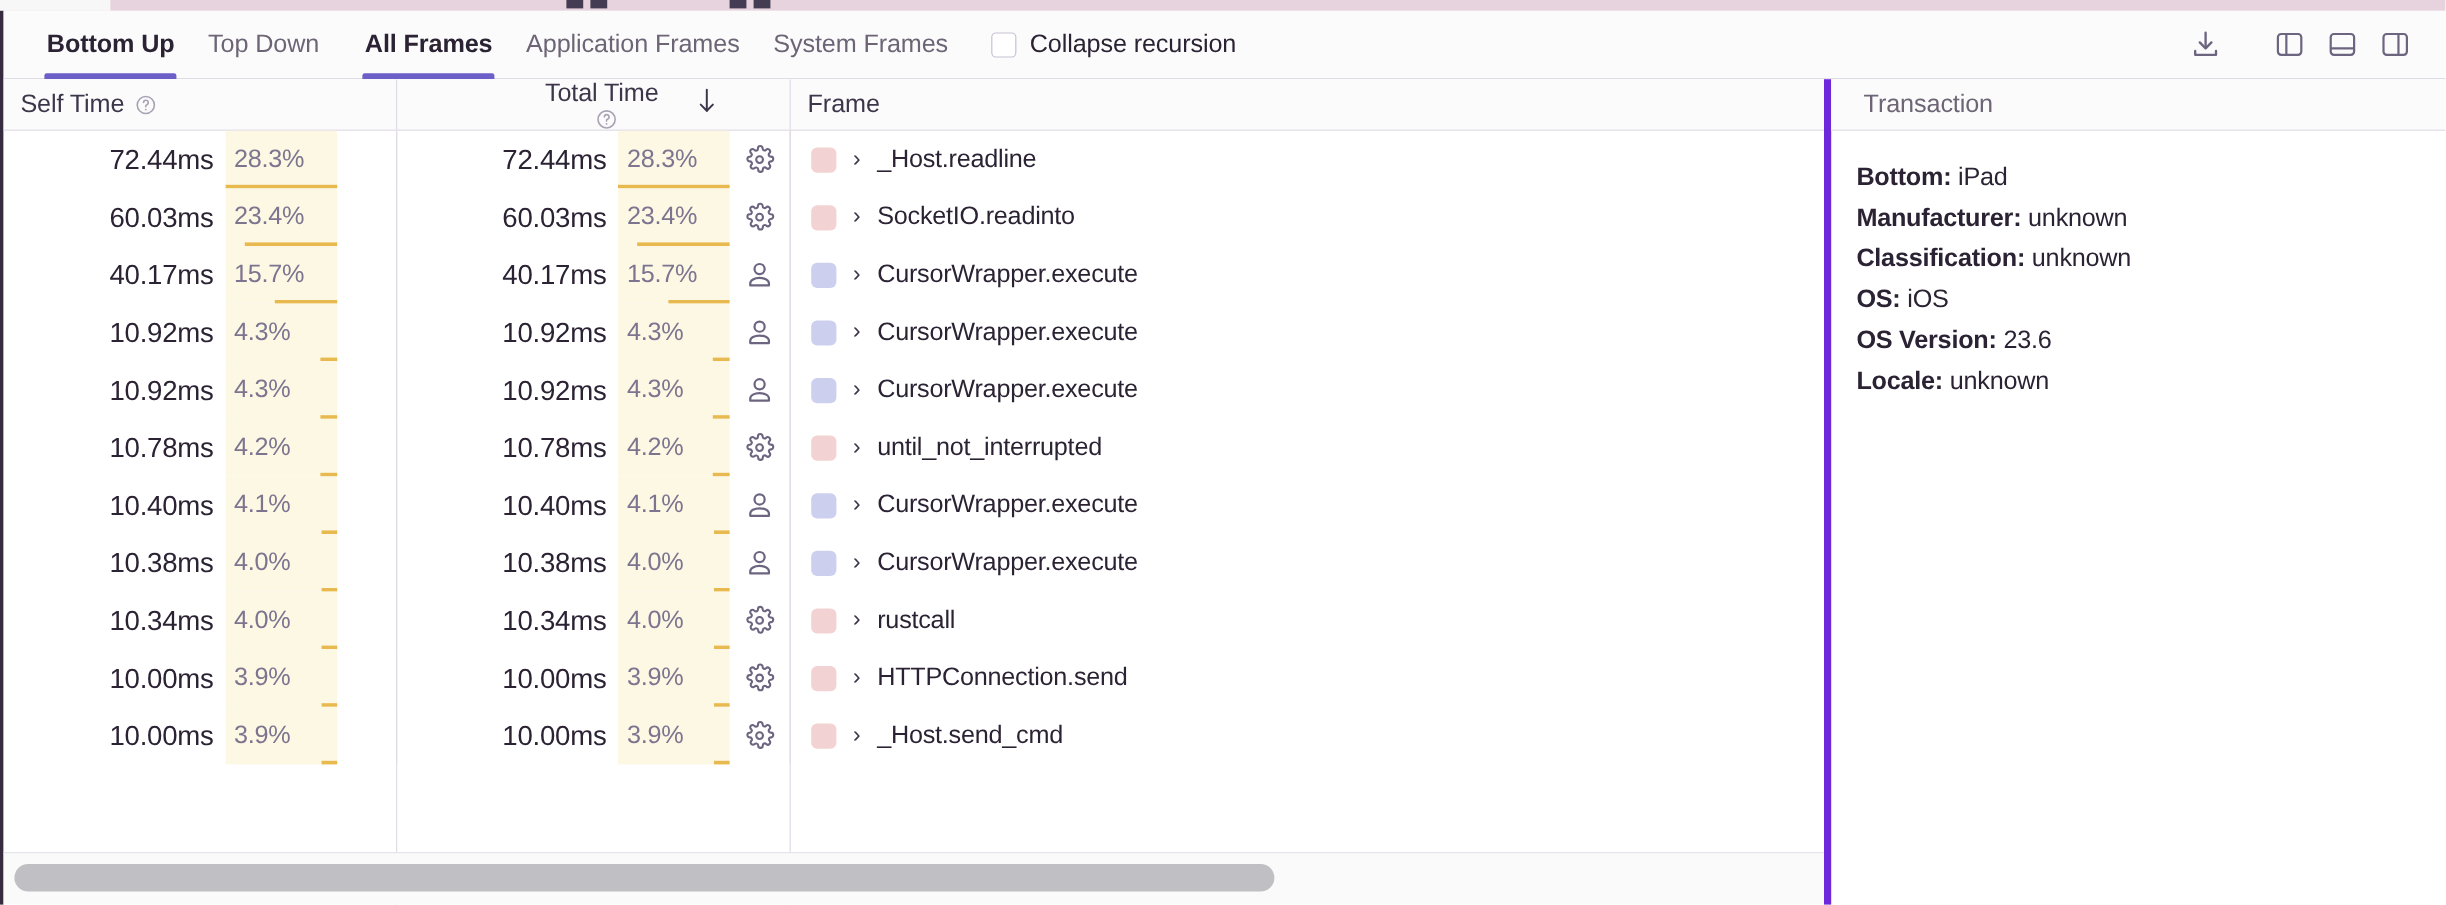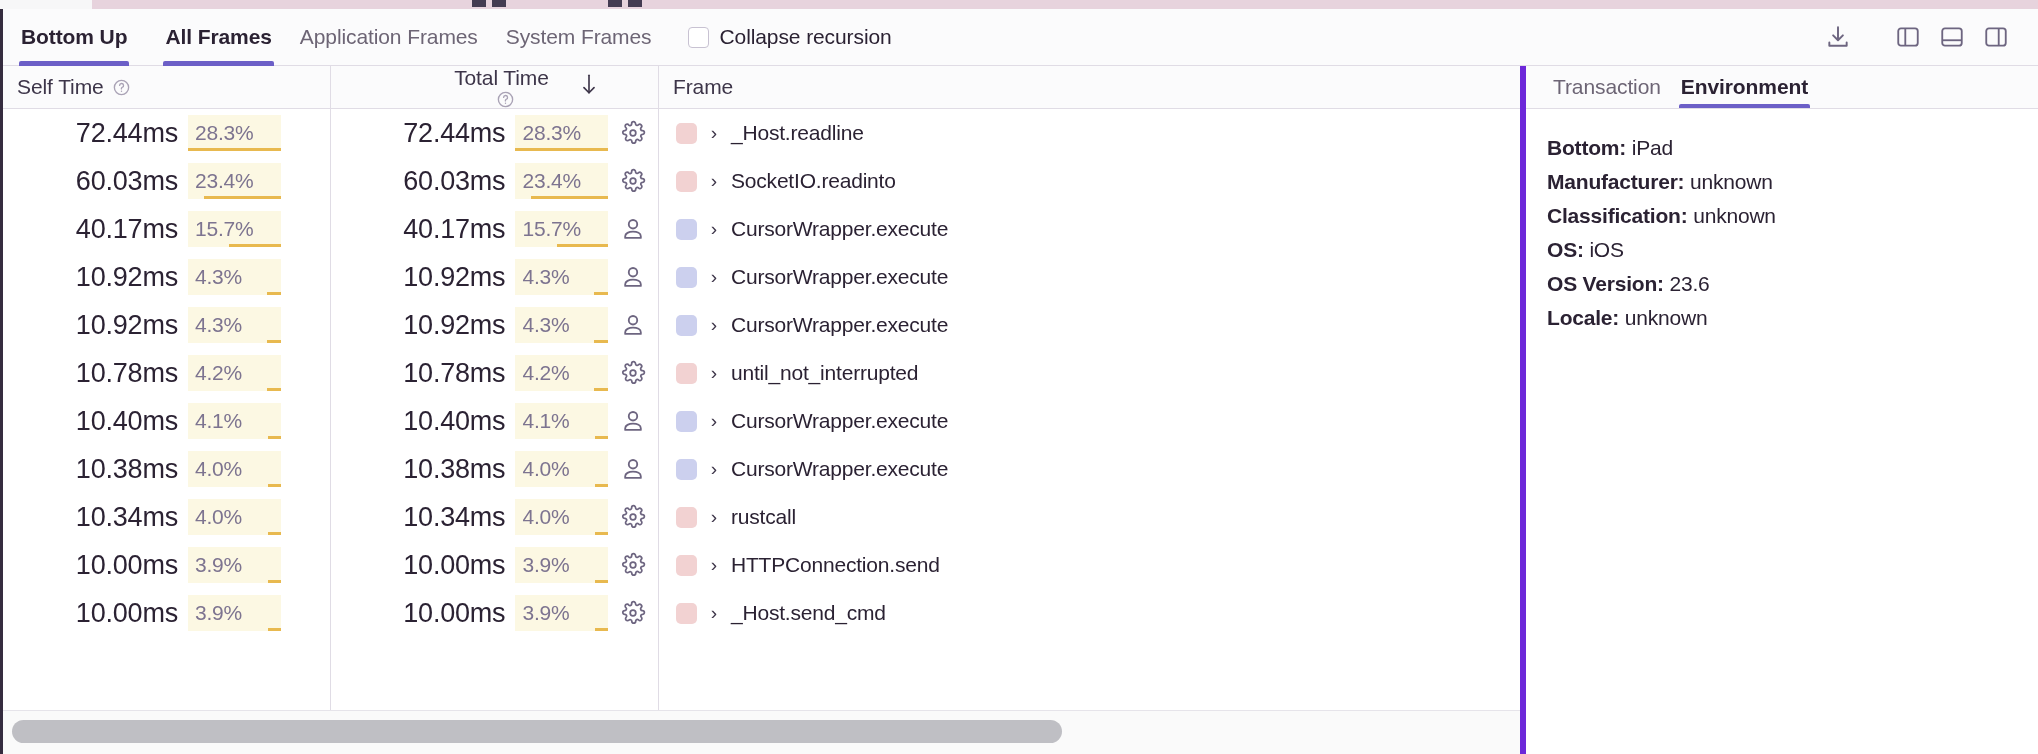--- a/index.html
+++ b/index.html
@@ -24,21 +24,21 @@
   
   .left-rail { position:absolute; left:0; top:9px; width:3px; height:745px; background:#352c3f; }
 
   
   .toolbar {
     position:absolute; left:3px; top:9px; width:2035px; height:57px;
     background:#fbfbfc;
     border-bottom:1px solid #e0dce5;
     display:flex; align-items:center;
   }
-  .tabs { display:flex; align-items:center; height:57px; padding-left:4px;justify-content:space-between; }
+  .tabs { display:flex; align-items:center; height:57px; padding-left:22px;justify-content:space-between; }
   .tab {
     position:relative; height:57px; display:flex; align-items:center;
     padding:0 14px; font-size:21px; color:#6d6575; white-space:nowrap;
     cursor:pointer; letter-spacing:-0.1px;
   }
   .tab.active { color:#2b2233; font-weight:700; }
   .tab.active::after {
     content:""; position:absolute; left:12px; right:12px; bottom:0;
     height:5px; background:#6c5fc7; border-radius:2px 2px 0 0;
   }
@@ -96,25 +96,25 @@
   
   .tbody { position:absolute; left:0; top:43px; width:1517px; height:645px; }
   .row { display:flex; height:48px; align-items:stretch; }
 
   .cell-time {
     width:328px; position:relative; display:flex; align-items:center;
     border-right:1px solid #e0dce5;
   }
   .cell-time.total { }
   .val {
-    width:185px; text-align:right; font-size:27px; color:#2b2233;
+    width:185px; text-align:right; font-size:23px; color:#2b2233;
     letter-spacing:-0.2px; padding-right:10px;
   }
   .pct-box {
-    position:relative; width:93px; height:36px;
+    position:relative; width:93px; height:48px;
     background:#fcf8e3; display:flex; align-items:center; justify-content:flex-start;
     padding-left:7px;
   }
   .pct-box .pct {
     font-size:21px; color:#7d7490; letter-spacing:-0.2px;
   }
   .pct-bar {
     position:absolute; right:0; bottom:0; height:3px; background:#e8b94f;
   }
   .frame-icon-cell {
@@ -189,20 +189,23 @@
     <div class="blk" style="left:608px"></div>
     <div class="blk" style="left:628px"></div>
   </div>
 
   <div class="left-rail"></div>
 
   <div class="toolbar">
     <div class="tabs">
       <div class="tab active">
         <span>Bottom Up</span>
+      </div>
+      <div class="tab">
+        <span>Top Down</span>
       </div>
       <div class="tab-sep"></div>
       <div class="tab active">
         <span>All Frames</span>
       </div>
       <div class="tab">
         <span>Application Frames</span>
       </div>
       <div class="tab">
         <span>System Frames</span>
@@ -588,23 +591,20 @@
       <div class="hscroll">
         <div class="hscroll-thumb"></div>
       </div>
     </div>
 
     <div class="right-pane">
       <div class="right-tabs">
         <div class="rtab">
           <span>Transaction</span>
         </div>
-        <div class="rtab active">
-          <span>Environment</span>
-        </div>
       </div>
       <div class="env-list" id="env-list">
           <div class="env-row"><b>Bottom:</b> <span class="v">iPad</span></div>
           <div class="env-row"><b>Manufacturer:</b> <span class="v">unknown</span></div>
           <div class="env-row"><b>Classification:</b> <span class="v">unknown</span></div>
           <div class="env-row"><b>OS:</b> <span class="v">iOS</span></div>
           <div class="env-row"><b>OS Version:</b> <span class="v">23.6</span></div>
           <div class="env-row"><b>Locale:</b> <span class="v">unknown</span></div>
         </div>
     </div>

